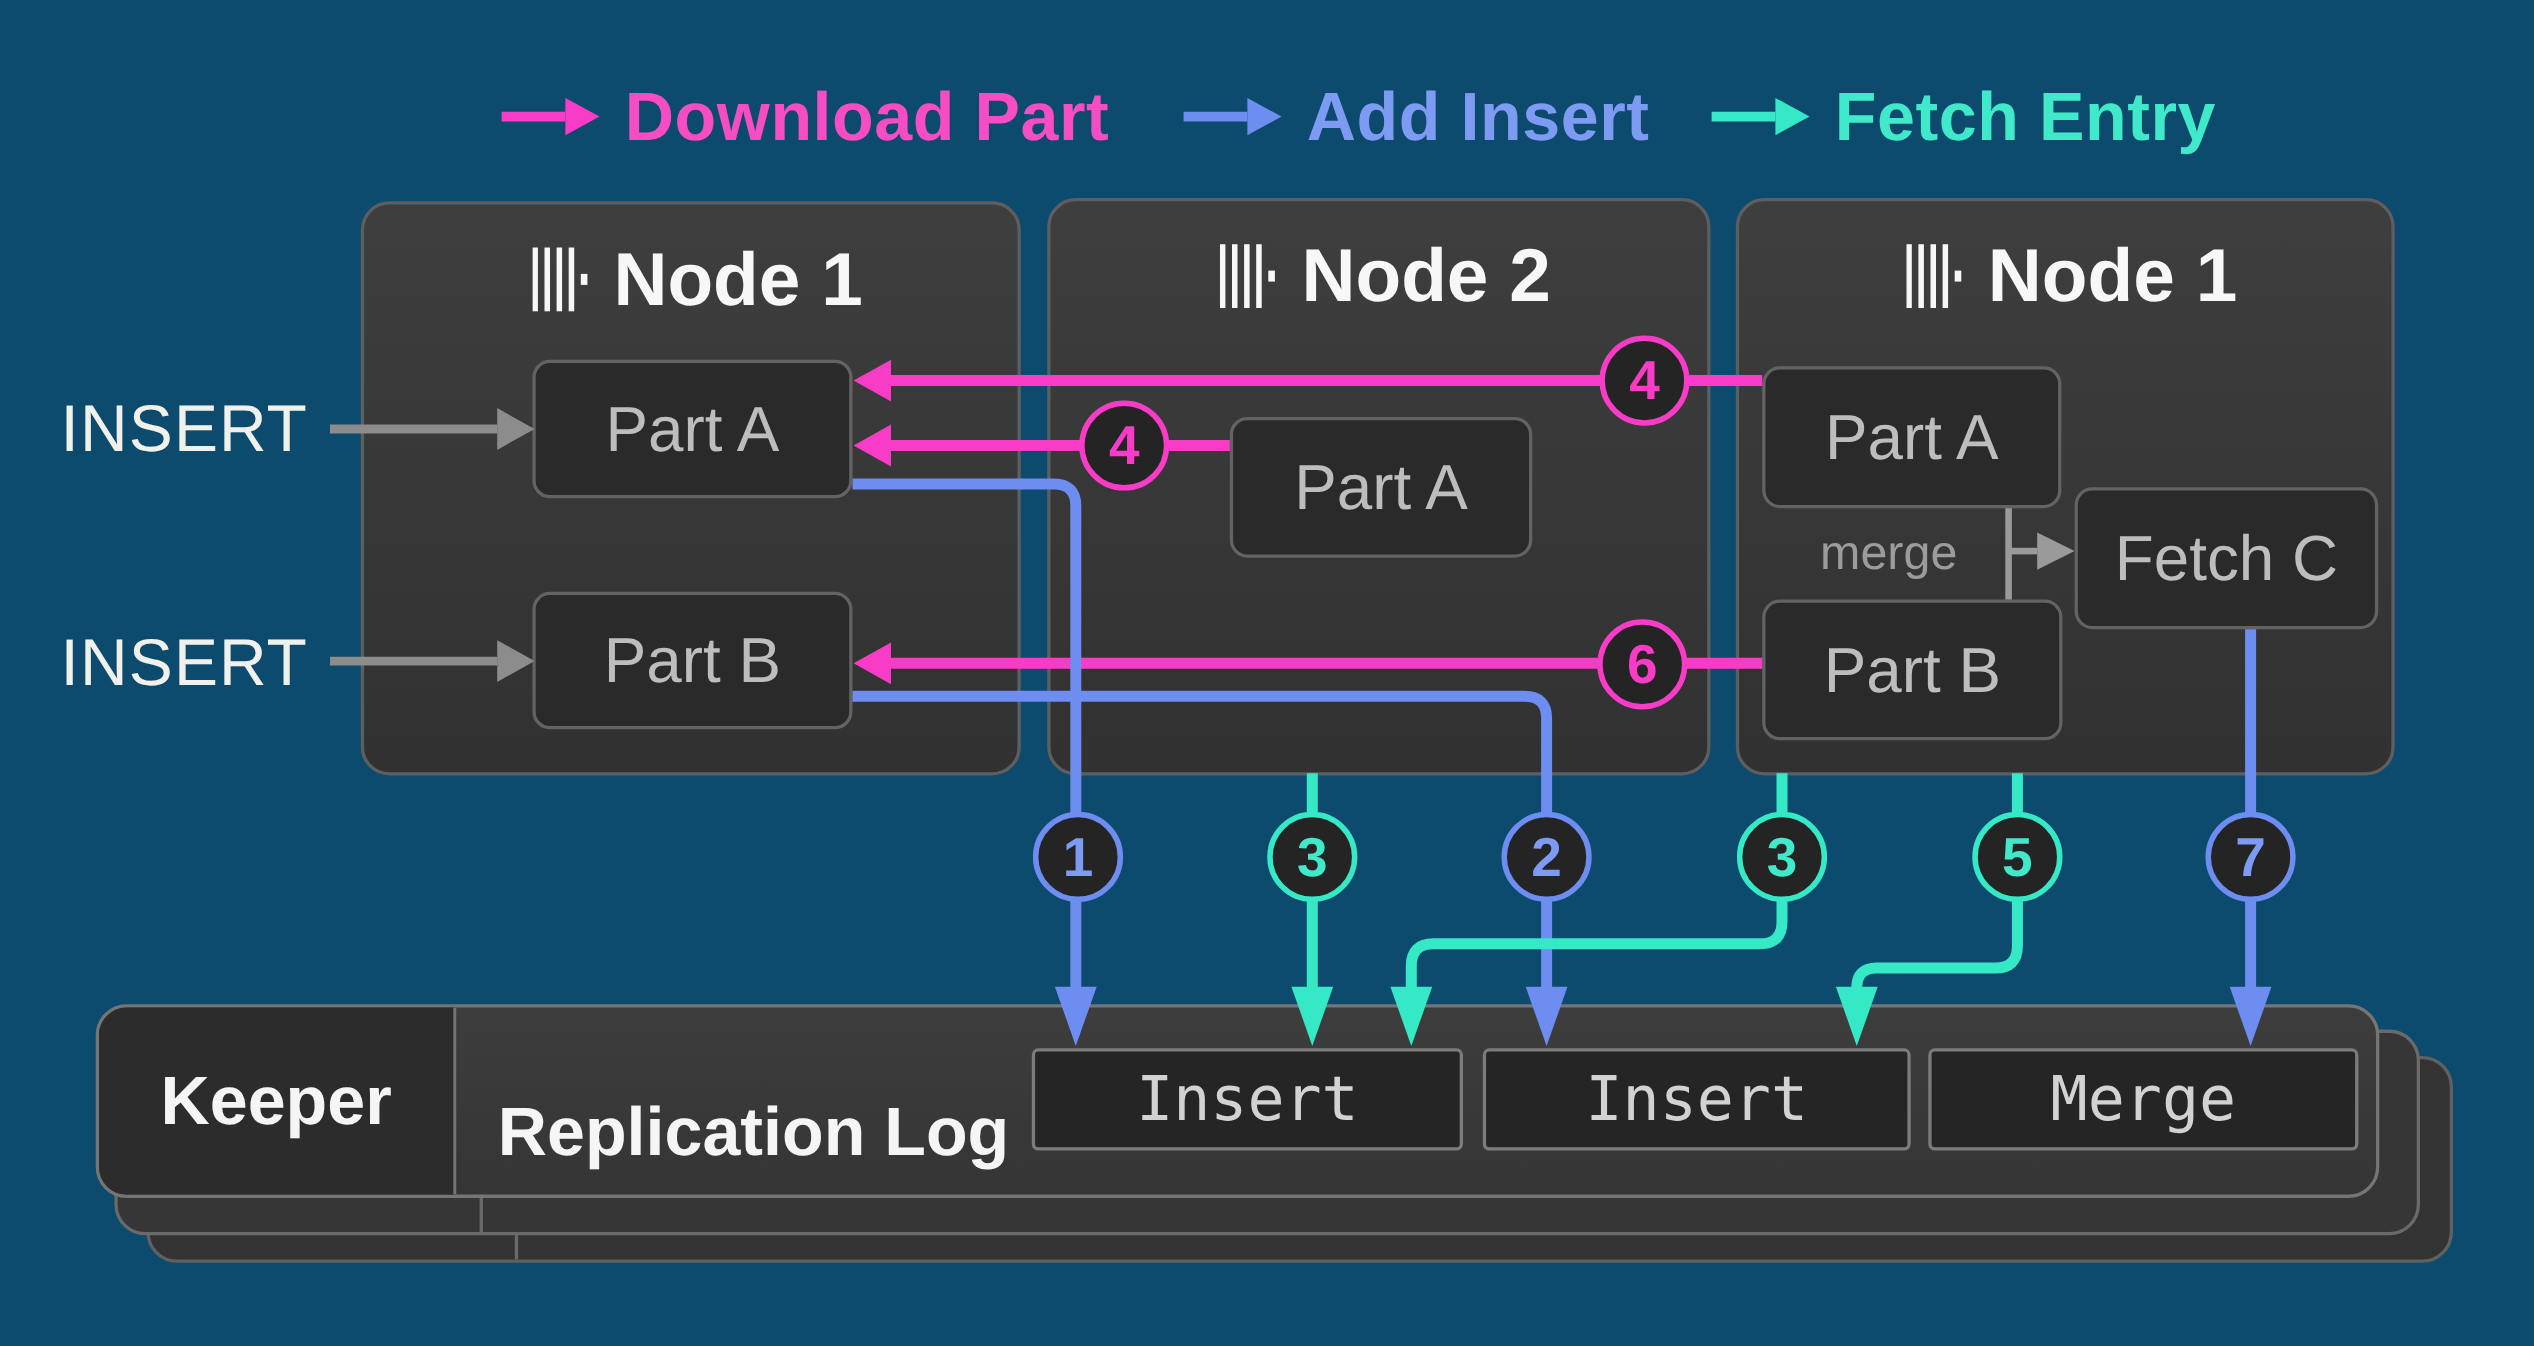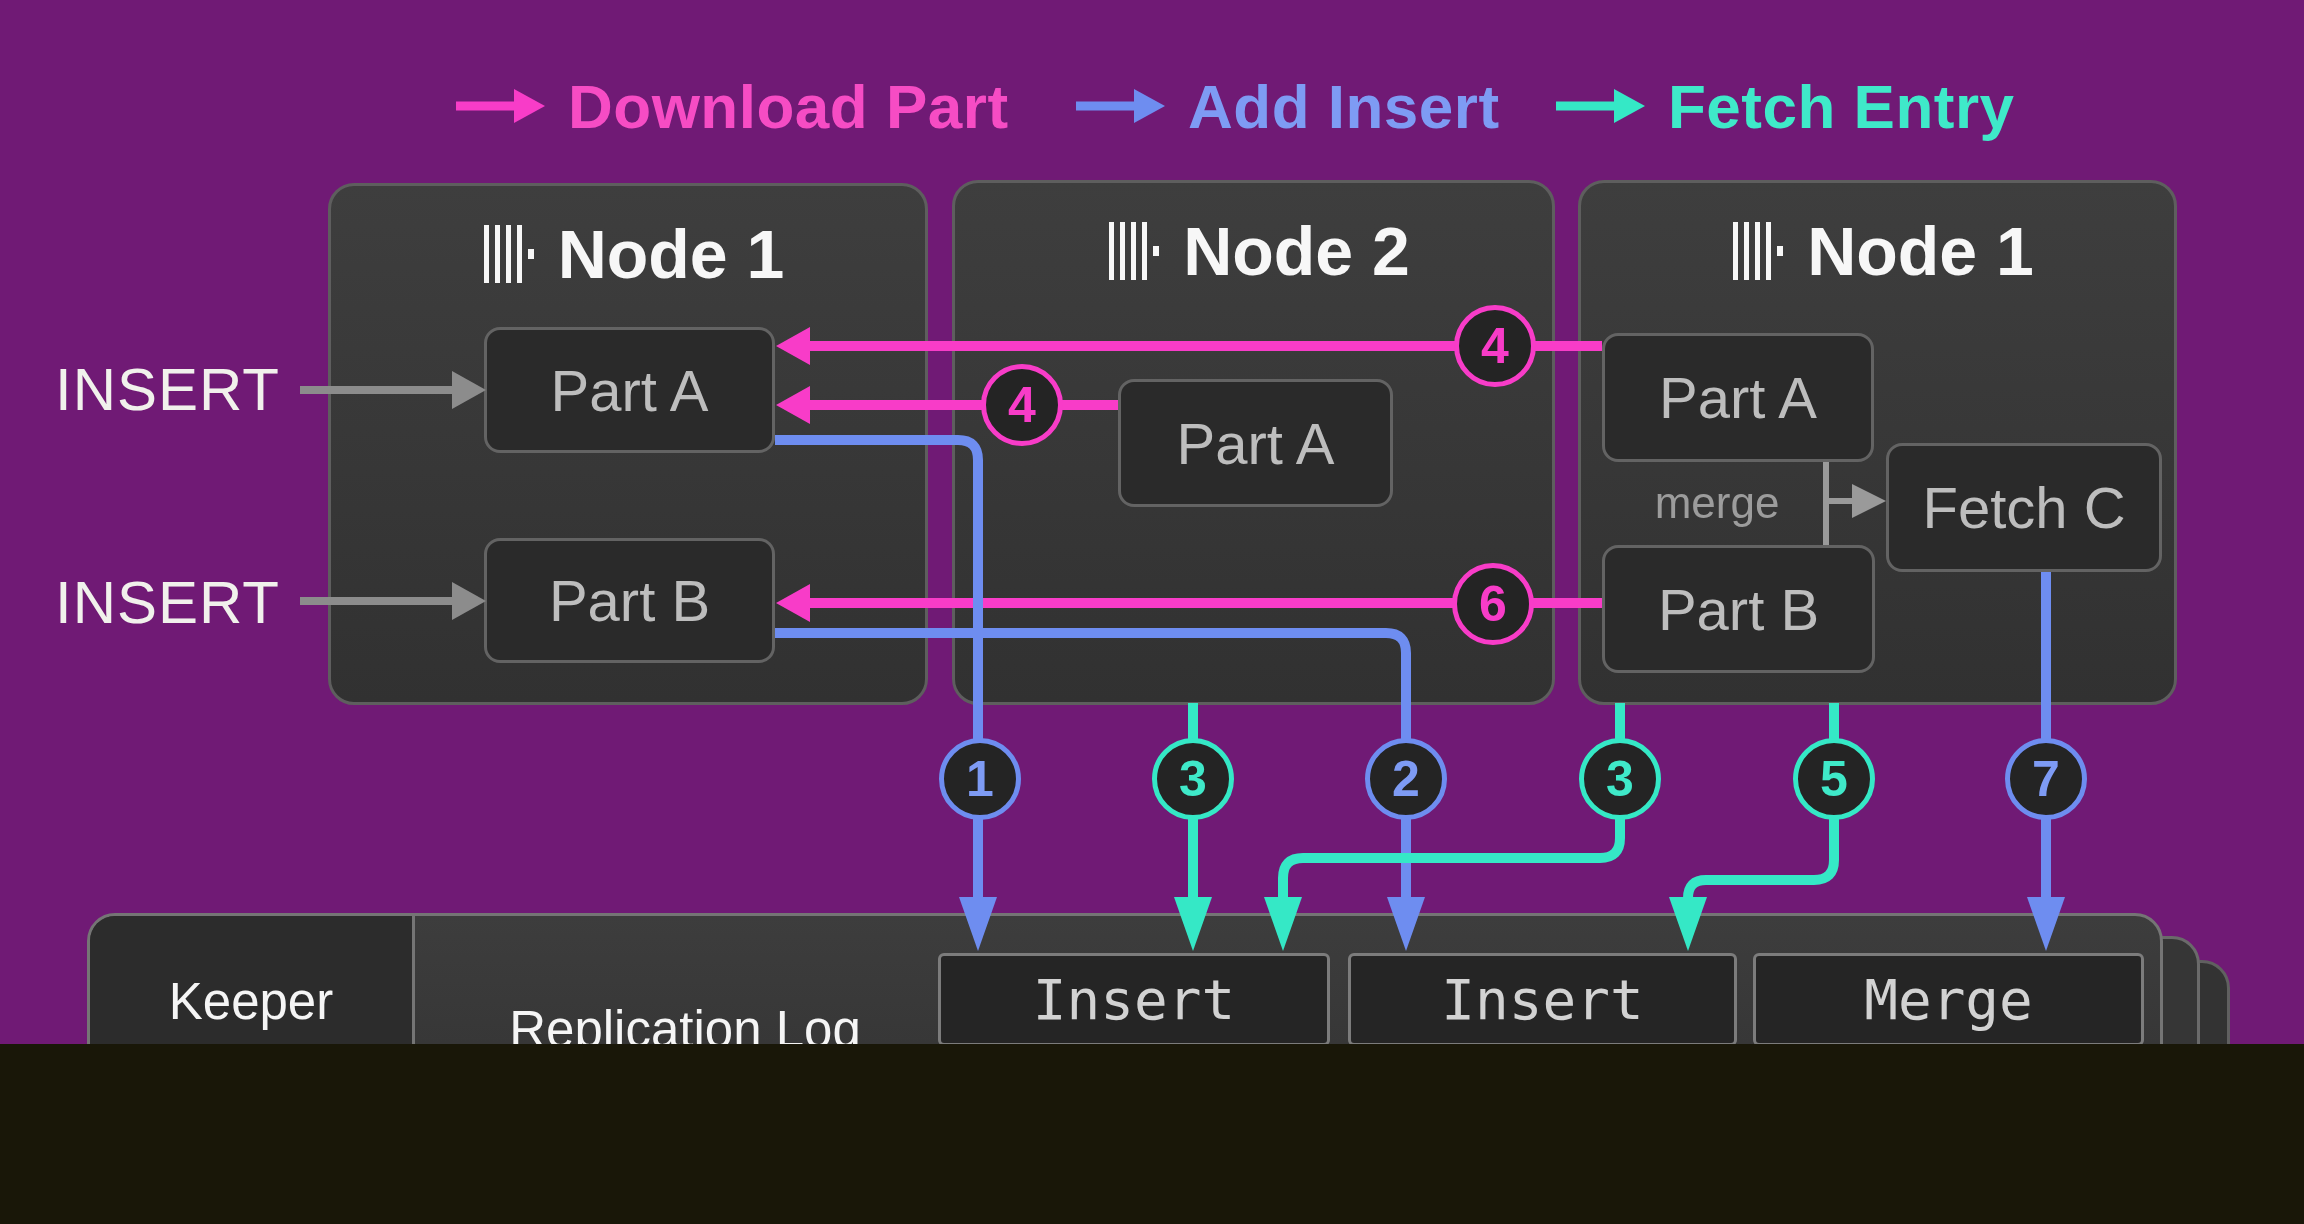--- a/index.html
+++ b/index.html
@@ -1,18 +1,18 @@
 <!DOCTYPE html>
 <html><head>
 <meta charset="utf-8">
 <style>
   html,body{margin:0;padding:0;background:#191708;}
   .stage{
-    position:relative;width:2304px;height:1044px;overflow:hidden;
-    background:#701a75;font-family:"Liberation Sans",sans-serif;
+    position:relative;width:2304px;height:1224px;overflow:hidden;
+    background:#0c4a6e;font-family:"Liberation Sans",sans-serif;
     -webkit-font-smoothing:antialiased;
   }
   
   .legend-item{position:absolute;top:68px;display:flex;align-items:center;gap:22px;height:76px;}
   .legend-item span{font-size:62px;font-weight:600;letter-spacing:0.5px;white-space:nowrap;}
   .legend-magenta span{color:#F64CC4;}
   .legend-blue span{color:#7E9BF4;}
   .legend-teal span{color:#3FE9C9;}
   
   .node{
@@ -56,21 +56,21 @@
   .panel-front{
     left:87px;top:913px;width:2076px;height:176px;z-index:3;
     background:linear-gradient(180deg,#3D3D3D,#353535);border:3px solid #757575;
   }
   .panel-divider{position:absolute;top:0;bottom:0;width:3px;background:#6A6A6A;}
   .keeper-section{
     position:absolute;left:0;top:0;bottom:0;width:322px;background:#2C2C2C;
     border-right:3px solid #757575;border-radius:25px 0 0 25px;
     display:flex;align-items:center;justify-content:center;
   }
-  .keeper-section span, .replog-label{color:#F5F5F5;font-size:51px;font-weight:400;white-space:nowrap;}
+  .keeper-section span, .replog-label{color:#F5F5F5;font-size:62px;font-weight:700;white-space:nowrap;}
   .replog-label{
     position:absolute;left:330px;top:0;height:100%;width:530px;
     display:flex;align-items:center;justify-content:center;margin-top:28px;
   }
   .log-entry{
     position:absolute;background:#252525;border:3px solid #7C7C7C;border-radius:6px;
     display:flex;align-items:center;justify-content:center;z-index:4;
     color:#D2D2D2;font-size:56px;font-family:"DejaVu Sans Mono",monospace;font-weight:400;
     box-sizing:border-box;
   }

